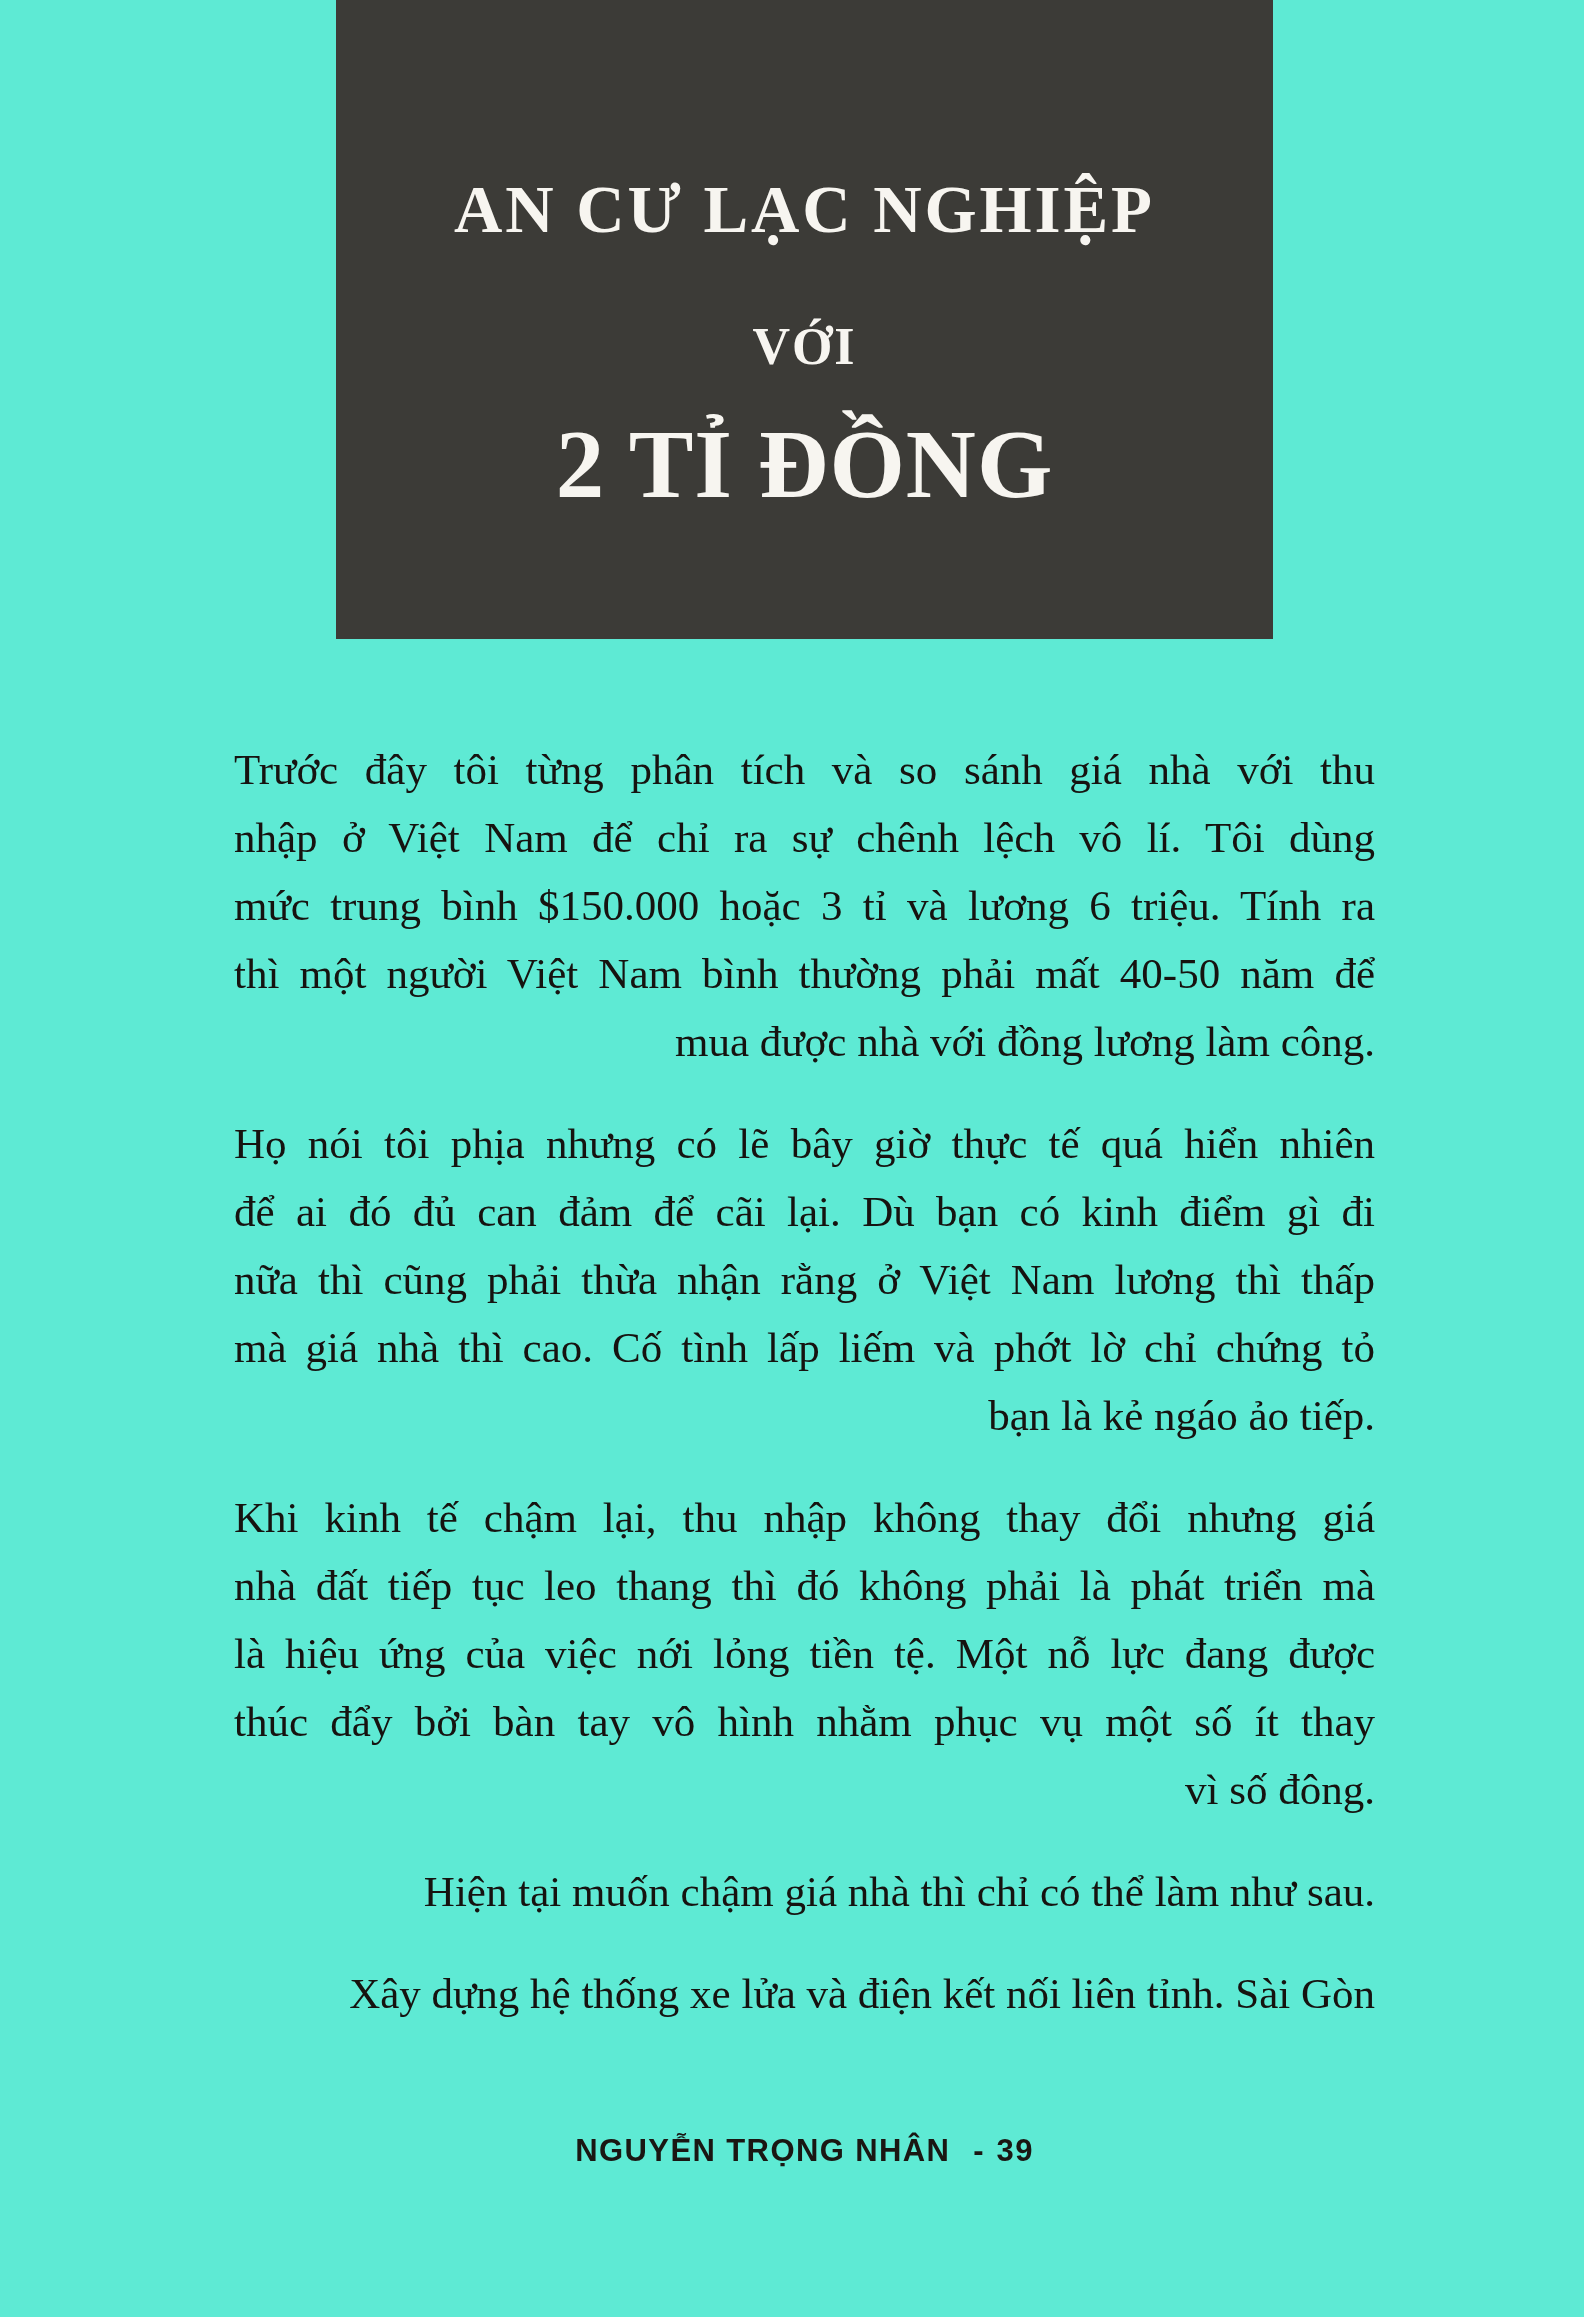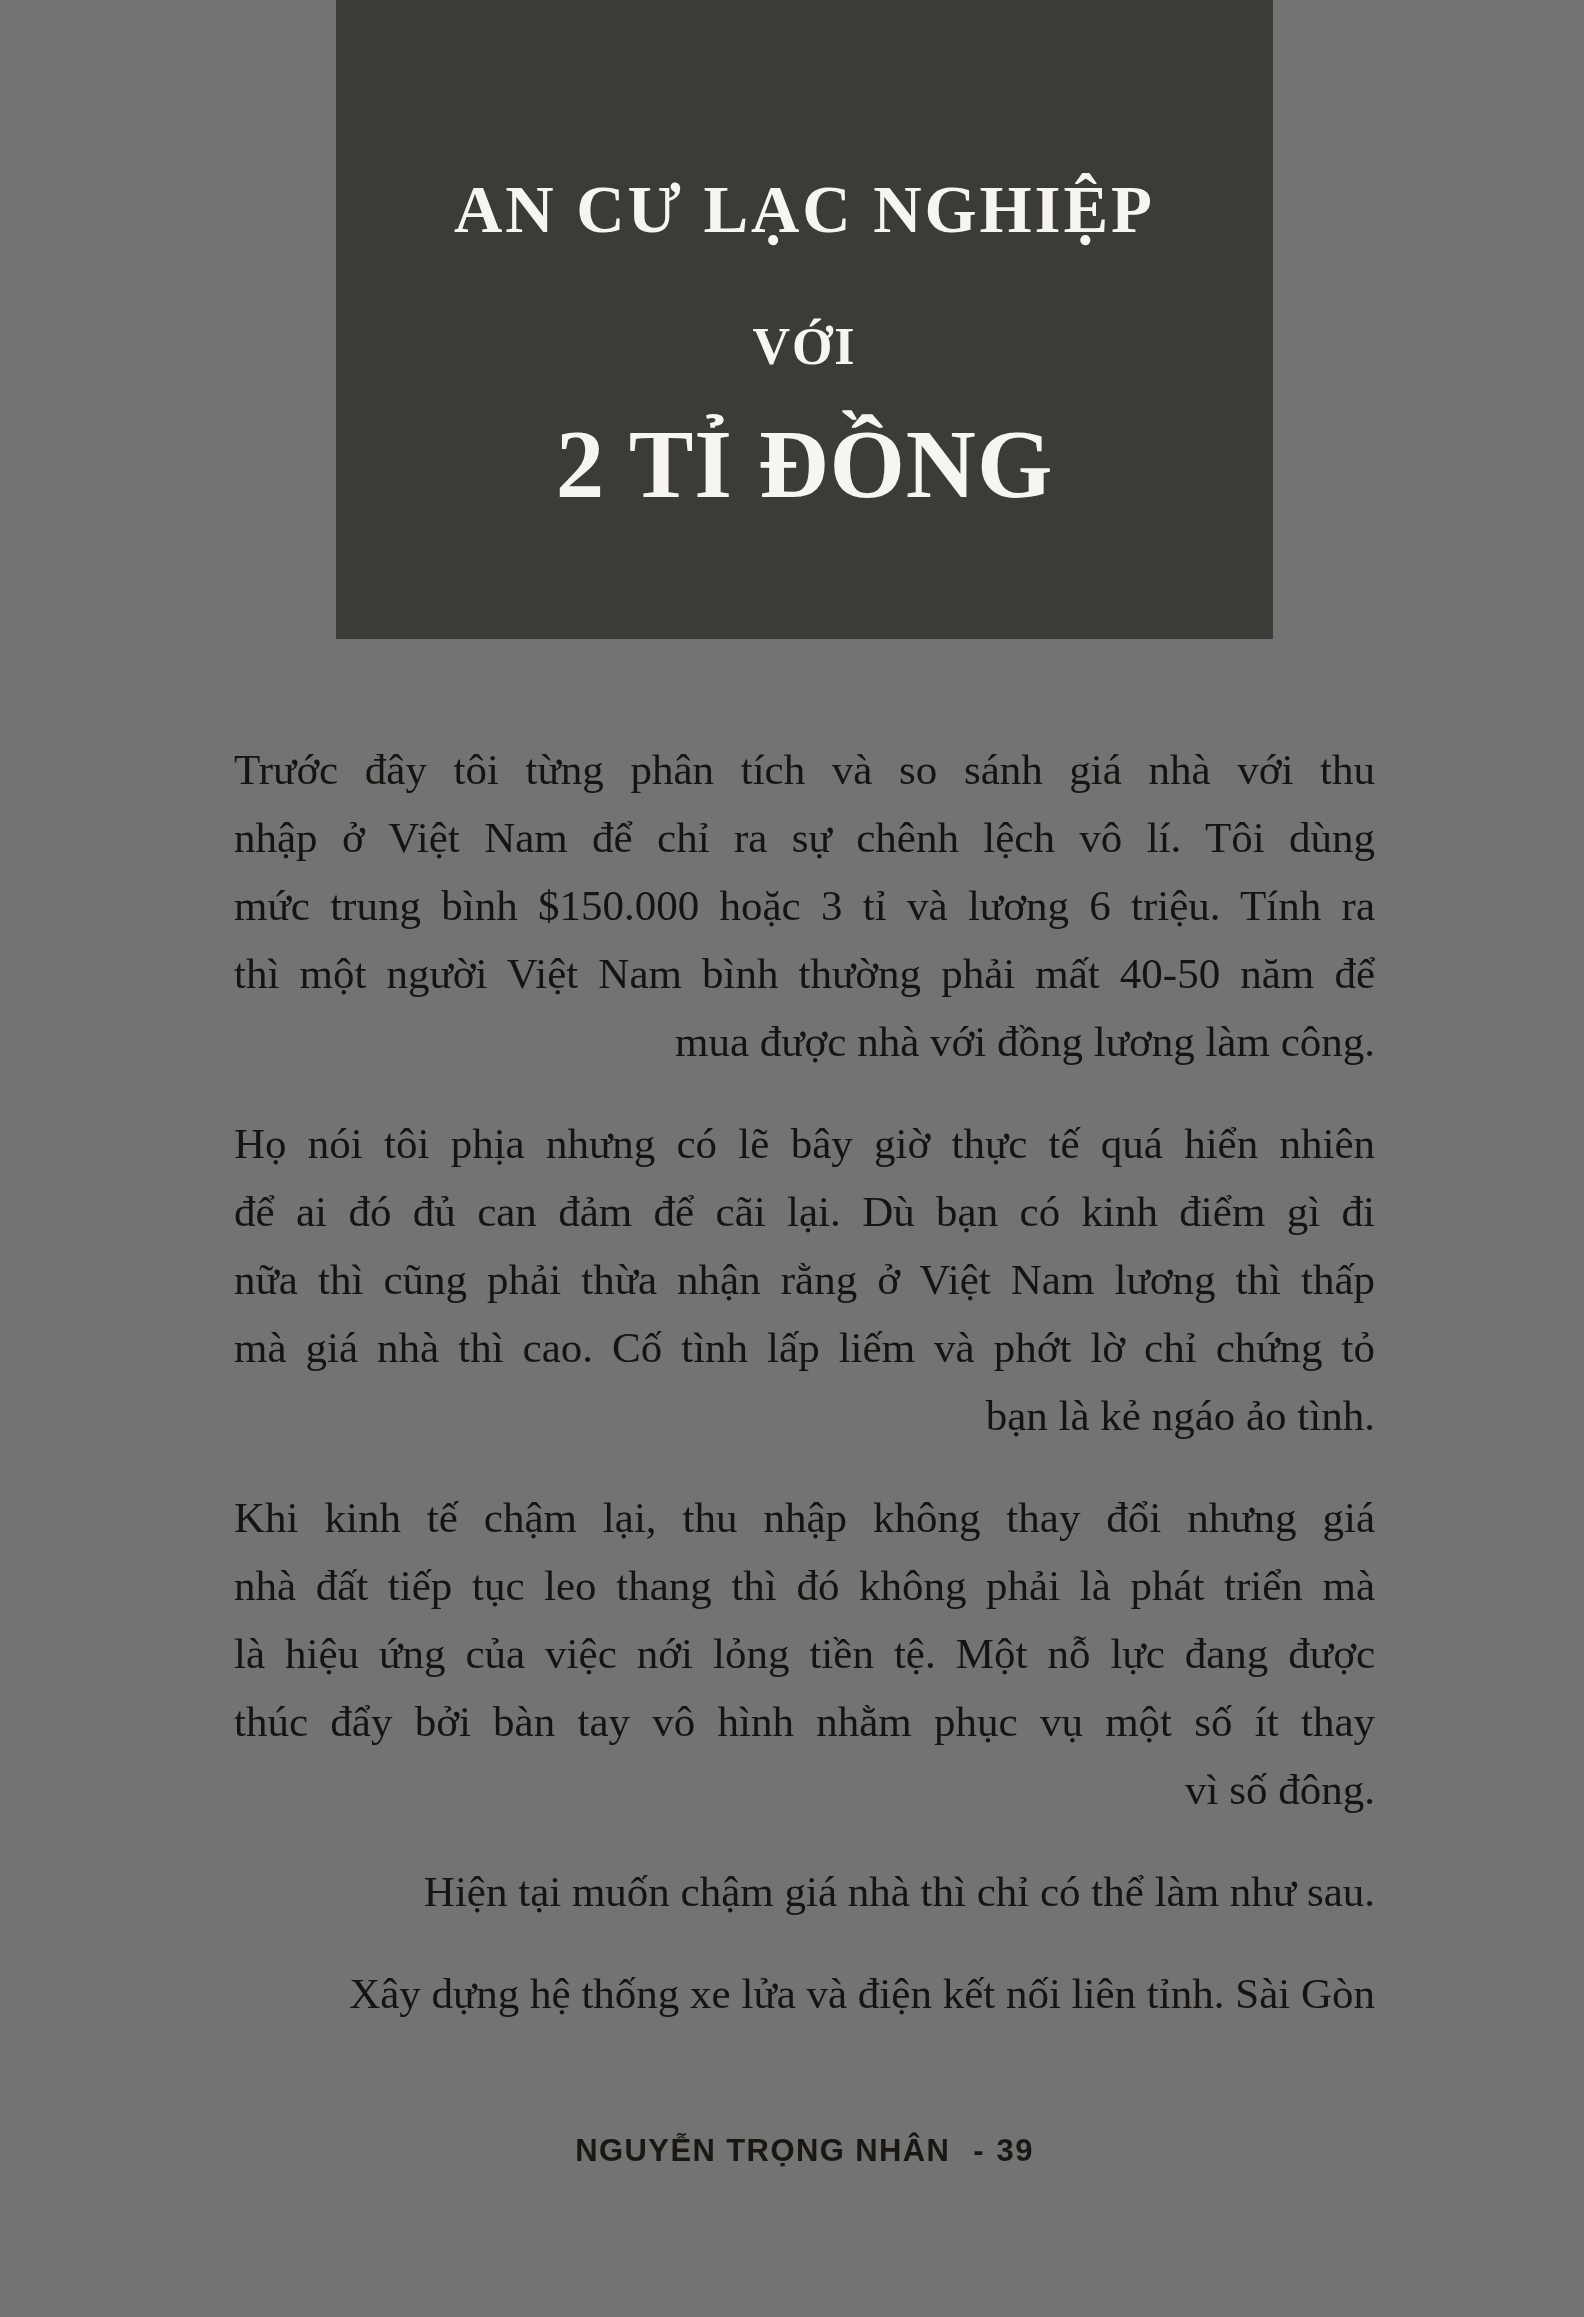--- a/index.html
+++ b/index.html
@@ -4,21 +4,21 @@
 <style>
   html, body {
     margin: 0;
     padding: 0;
     background: #ffffff;
   }
   .page {
     position: relative;
     width: 1585px;
     height: 2318px;
-    background: #737373;
+    background: #5eead4;
     overflow: hidden;
   }
 
   
   .title-block {
     position: absolute;
     left: 336px;
     top: 0;
     width: 937px;
     height: 639px;
@@ -95,21 +95,21 @@
       <span class="line">mức trung bình $150.000 hoặc 3 tỉ và lương 6 triệu. Tính ra</span>
       <span class="line">thì một người Việt Nam bình thường phải mất 40-50 năm để</span>
       <span class="line last">mua được nhà với đồng lương làm công.</span>
     </p>
 
     <p class="para">
       <span class="line">Họ nói tôi phịa nhưng có lẽ bây giờ thực tế quá hiển nhiên</span>
       <span class="line">để ai đó đủ can đảm để cãi lại. Dù bạn có kinh điểm gì đi</span>
       <span class="line">nữa thì cũng phải thừa nhận rằng ở Việt Nam lương thì thấp</span>
       <span class="line">mà giá nhà thì cao. Cố tình lấp liếm và phớt lờ chỉ chứng tỏ</span>
-      <span class="line last">bạn là kẻ ngáo ảo tình.</span>
+      <span class="line last">bạn là kẻ ngáo ảo tiếp.</span>
     </p>
 
     <p class="para">
       <span class="line">Khi kinh tế chậm lại, thu nhập không thay đổi nhưng giá</span>
       <span class="line">nhà đất tiếp tục leo thang thì đó không phải là phát triển mà</span>
       <span class="line">là hiệu ứng của việc nới lỏng tiền tệ. Một nỗ lực đang được</span>
       <span class="line">thúc đẩy bởi bàn tay vô hình nhằm phục vụ một số ít thay</span>
       <span class="line last">vì số đông.</span>
     </p>
 

